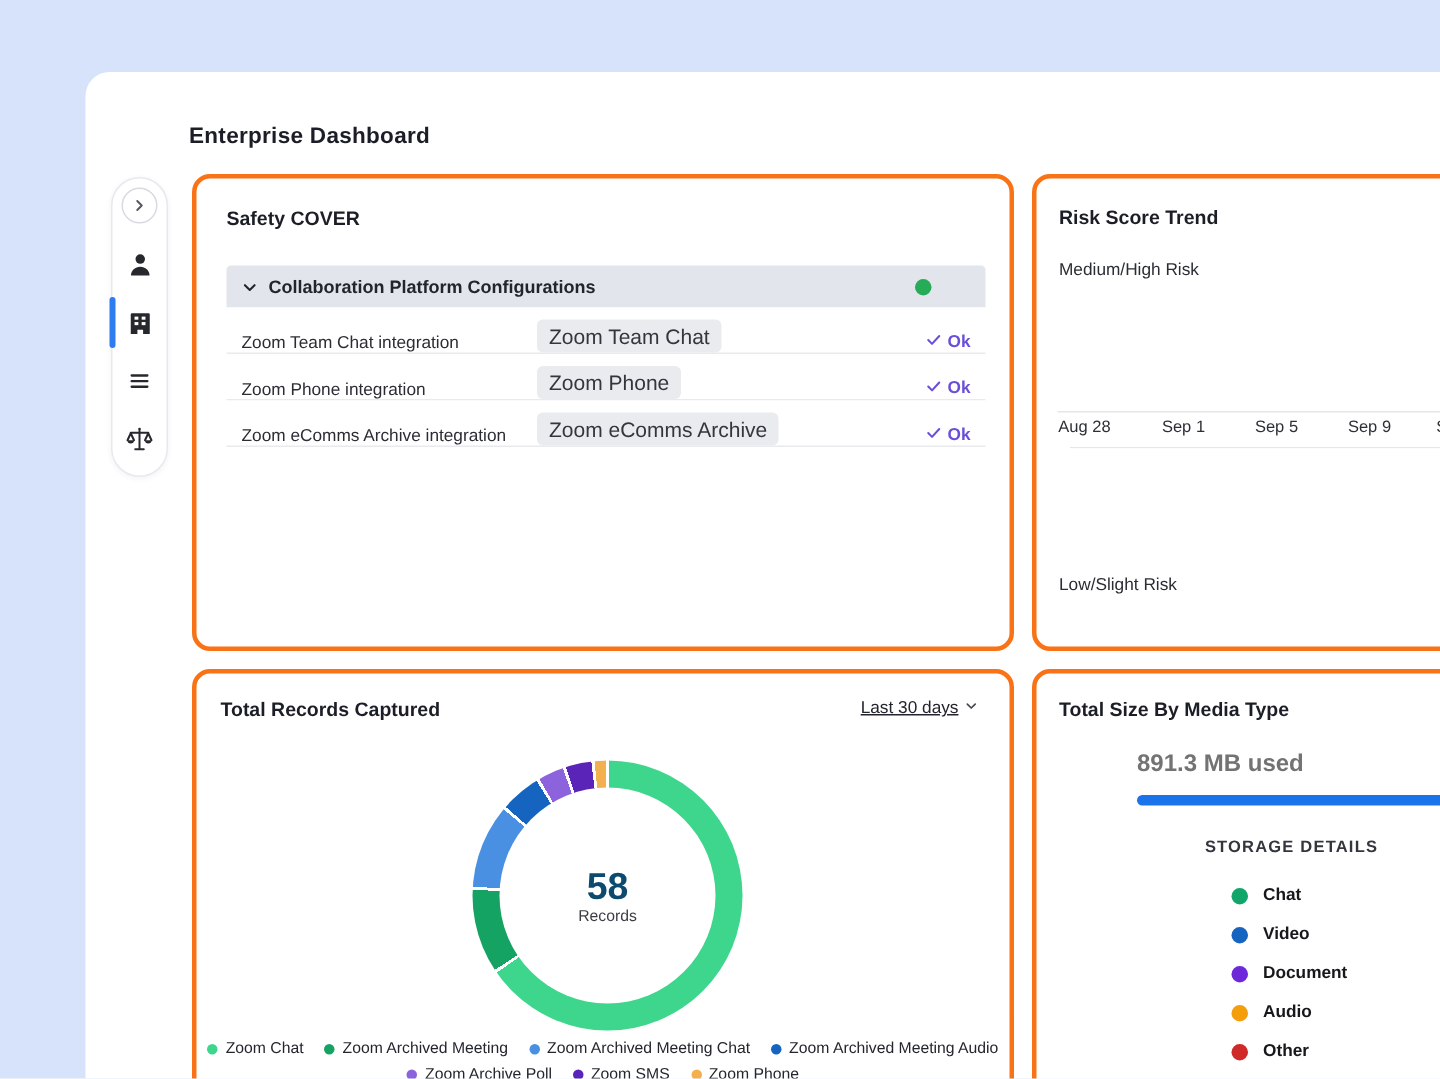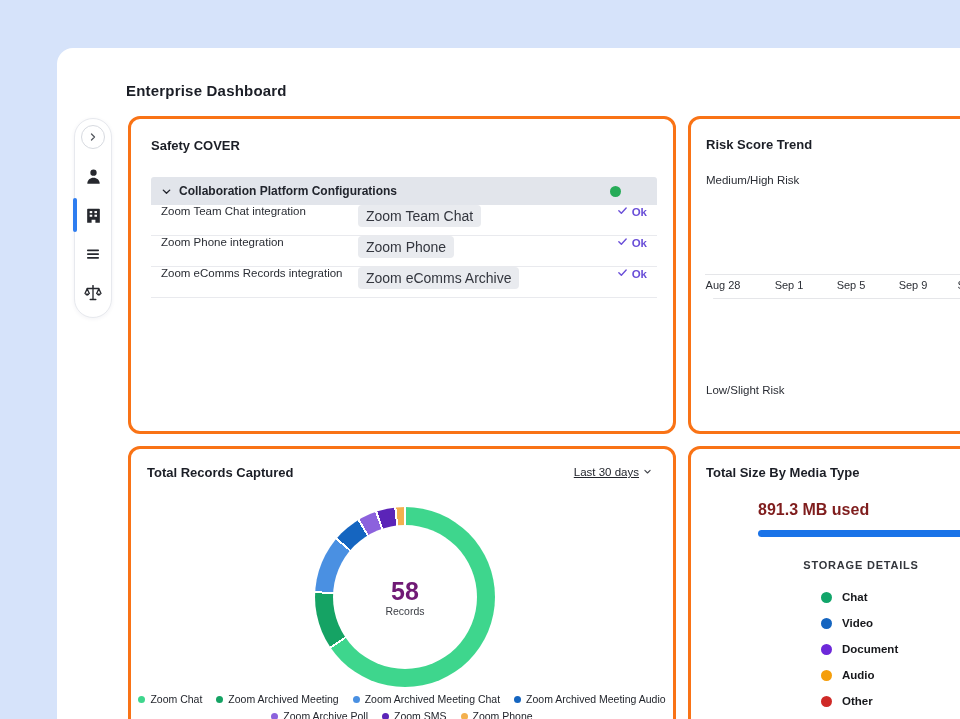--- a/index.html
+++ b/index.html
@@ -55,21 +55,21 @@
   .config-header {
     display:flex; align-items:center; height:28px;
     background:#e2e5eb; border-radius:3px 3px 0 0; padding:0 10px;
     font-size:12px; font-weight:bold; color:#22252d; cursor:pointer;
   }
   .config-header .chev { margin-right:7px; display:flex; }
   .config-header .hdr-dot {
     width:11px; height:11px; border-radius:50%; margin-left:auto; margin-right:26px;
   }
   .config-row {
-    display:flex; align-items:flex-start; height:31px;
+    display:flex; align-items:flex-end; height:31px;
     border-bottom:1px solid #e9eaee; background:#fff;
   }
   .row-name { font-size:11.5px; color:#2a2d34; padding-left:10px; width:207px; }
   .tag-pill {
     background:#e9ebef; border-radius:4px; padding:3px 8px;
     font-size:14px; color:#33363e; white-space:nowrap;
   }
   .row-status {
     margin-left:auto; padding-right:10px; display:flex; align-items:center; gap:4px;
     font-size:11.5px; font-weight:600; color:#6a4fd8;
@@ -97,34 +97,34 @@
     font-family:inherit;
   }
   .range-select .rng { text-decoration:underline; }
   .donut-wrap { position:absolute; left:184px; top:58px; width:180px; height:180px; }
   .donut-ring { width:180px; height:180px; border-radius:50%; }
   .donut-hole {
     position:absolute; left:18px; top:18px; width:144px; height:144px;
     background:#fff; border-radius:50%;
     display:flex; flex-direction:column; align-items:center; justify-content:center;
   }
-  .donut-total { font-size:25px; font-weight:bold; color:#701a75; line-height:26px; }
+  .donut-total { font-size:25px; font-weight:bold; color:#0c4a6e; line-height:26px; }
   .donut-unit  { font-size:10.5px; color:#3b3e45; margin-top:1px; }
   .legend-row {
     position:absolute; left:0; right:0;
     display:flex; justify-content:center; gap:14px;
   }
   #legend-row-1 { top:244px; }
   #legend-row-2 { top:261px; }
   .lg-item { display:flex; align-items:center; gap:5px;text-align:right; }
   .lg-dot { width:7px; height:7px; border-radius:50%; flex:none; }
   .lg-label { font-size:10.5px; color:#23262d; white-space:nowrap; }
 
   
-  .used-label { position:absolute; left:67px; top:52px; font-size:16px; font-weight:bold; color:#7f1d1d; }
+  .used-label { position:absolute; left:67px; top:52px; font-size:16px; font-weight:bold; color:#737373; }
   .storage-bar { position:absolute; left:67px; top:81px; width:250px; height:7px; border-radius:4px; }
   .storage-details-title {
     position:absolute; left:0; width:340px; top:110px; text-align:center;
     font-size:11px; font-weight:600; letter-spacing:.8px; color:#33363c;
   }
   .storage-legend { position:absolute; left:130px; top:135px; display:flex; flex-direction:column; }
   .storage-legend .lg-item { height:26px; gap:10px; }
   .storage-legend .lg-dot { width:11px; height:11px; }
   .storage-legend .lg-label { font-size:11.5px; font-weight:600; color:#17181c; }
 </style>
@@ -229,21 +229,21 @@
         <span>
           <svg width="11" height="11" viewBox="0 0 24 24" fill="none" stroke="#6a4fd8" stroke-width="3" stroke-linecap="round" stroke-linejoin="round">
               <path d="M4 12.5l5.5 5.5L20 6.5"></path>
             </svg>
         </span>
         <span>Ok</span>
       </span>
     </div>
 
     <div class="config-row">
-      <span class="row-name">Zoom eComms Records integration</span>
+      <span class="row-name">Zoom eComms Archive integration</span>
       <span class="tag-pill">Zoom eComms Archive</span>
       <span class="row-status">
         <span>
           <svg width="11" height="11" viewBox="0 0 24 24" fill="none" stroke="#6a4fd8" stroke-width="3" stroke-linecap="round" stroke-linejoin="round">
               <path d="M4 12.5l5.5 5.5L20 6.5"></path>
             </svg>
         </span>
         <span>Ok</span>
       </span>
     </div>

